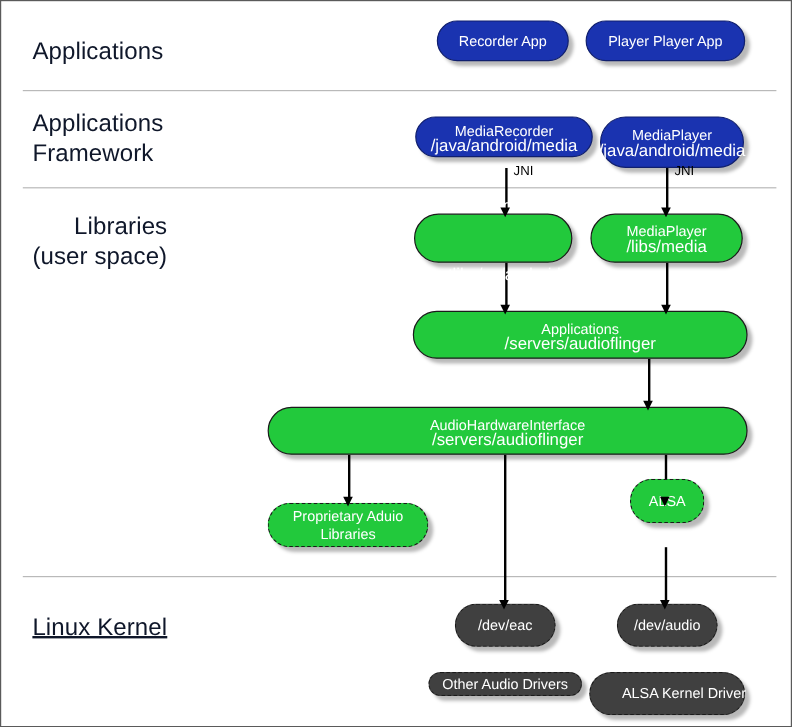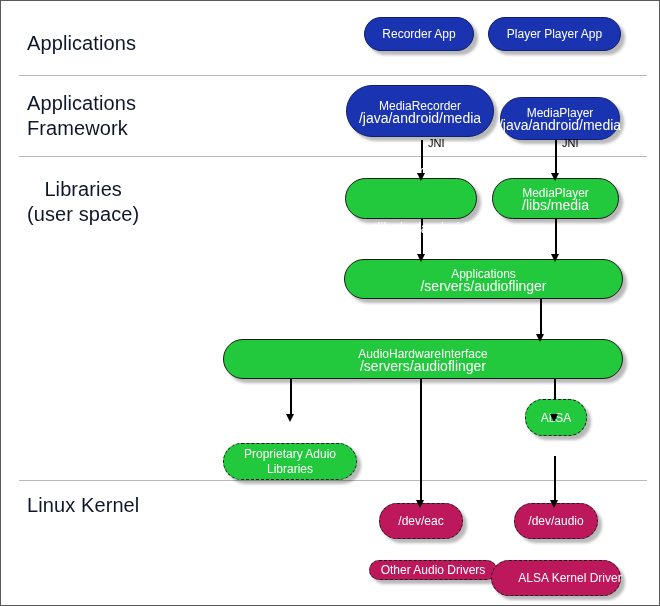--- a/index.html
+++ b/index.html
@@ -56,21 +56,21 @@
     line-height: 14px;
     white-space: nowrap;
   }
   .node .n-sub {
     font-size: 14px;
     line-height: 11px;
     white-space: nowrap;
   }
   .node.blue  { background: #1a33b0; border: 1px solid #101f6e; }
   .node.green { background: #22c93c; border: 1.5px solid #1b1b1b; }
-  .node.red   { background: #be185d; border: 1.5px solid #1b1b1b; }
+  .node.red   { background: #404040; border: 1.5px solid #1b1b1b; }
   .node.dashed { border-style: dashed; }
   .node.two-line .n-title { white-space: normal; }
 
   
   .vline {
     position: absolute;
     width: 2px;
     background: #000000;
     z-index: 2;
   }
@@ -99,24 +99,24 @@
 
   <div class="divider" style="top:74px;"></div>
   <div class="divider" style="top:155px;"></div>
   <div class="divider" style="top:479px;"></div>
 
   <div class="layer-label" style="left:26px; top:30px;">Applications</div>
 
   <div class="layer-label" style="left:26px; top:90px;">Applications
 Framework</div>
 
-  <div class="layer-label" style="left:26px; top:176px; text-align:center;"> Libraries
+  <div class="layer-label" style="left:26px; top:176px; text-align:right;"> Libraries
 (user space)</div>
 
-  <div class="layer-label" style="left:26px; top:492px;">Linux Kernel</div>
+  <div class="layer-label" style="left:26px; top:510px;text-decoration:underline;">Linux Kernel</div>
 
   <div class="vline" style="left:420px; top:139px; height:35px;"></div>
   <div class="arrow-head" style="left:416px; top:172px;"></div>
   <div class="edge-label" style="left:427px; top:136px;">JNI</div>
 
   <div class="vline" style="left:554px; top:139px; height:35px;"></div>
   <div class="arrow-head" style="left:550px; top:172px;"></div>
   <div class="edge-label" style="left:561px; top:136px;">JNI</div>
 
   <div class="vline" style="left:420px; top:218px; height:38px;"></div>
@@ -141,21 +141,21 @@
   <div class="arrow-head" style="left:549px; top:499px;"></div>
 
   <div class="node blue" style="left:363px; top:16px; width:110px; height:34px;">
     <span class="n-title">Recorder App</span>
   </div>
 
   <div class="node blue" style="left:487px; top:16px; width:133px; height:34px;">
     <span class="n-title">Player Player App</span>
   </div>
 
-  <div class="node blue" style="left:345px; top:84px; width:148px; height:52px;">
+  <div class="node blue" style="left:345px; top:96px; width:148px; height:34px;">
     <span class="n-title">MediaRecorder</span>
     <span class="n-sub">/java/android/media</span>
   </div>
 
   <div class="node blue" style="left:499px; top:96px; width:120px; height:43px;">
     <span class="n-title">MediaPlayer</span>
     <span class="n-sub">/java/android/media</span>
   </div>
 
   <div class="node green" style="left:344px; top:177px; width:132px; height:41px;gap:45px;">
@@ -171,37 +171,37 @@
   <div class="node green" style="left:343px; top:258px; width:279px; height:40px;">
     <span class="n-title">Applications</span>
     <span class="n-sub">/servers/audioflinger</span>
   </div>
 
   <div class="node green" style="left:222px; top:338px; width:400px; height:40px;">
     <span class="n-title">AudioHardwareInterface</span>
     <span class="n-sub">/servers/audioflinger</span>
   </div>
 
-  <div class="node green dashed two-line" style="left:222px; top:442px; width:134px; height:37px; border-radius:20px;">
+  <div class="node green dashed two-line" style="left:222px; top:418px; width:134px; height:37px; border-radius:20px;">
     <span class="n-title" style="line-height:15px; padding:0 14px;">Proprietary Aduio Libraries</span>
   </div>
 
   <div class="node green dashed" style="left:524px; top:398px; width:62px; height:37px; border-radius:18px;">
     <span class="n-title">ALSA</span>
   </div>
 
   <div class="node red dashed" style="left:378px; top:502px; width:84px; height:36px;">
     <span class="n-title">/dev/eac</span>
   </div>
 
   <div class="node red dashed" style="left:513px; top:502px; width:84px; height:36px;">
     <span class="n-title">/dev/audio</span>
   </div>
 
-  <div class="node red dashed" style="left:368px; top:559px; width:128px; height:20px;">
+  <div class="node red dashed" style="left:356px; top:559px; width:128px; height:20px;">
     <span class="n-title">Other Audio Drivers</span>
   </div>
 
   <div class="node red dashed" style="left:490px; top:559px; width:130px; height:36px;padding-left:28px;">
     <span class="n-title">ALSA Kernel Driver</span>
   </div>
 
 </div>
 
 </body></html>

